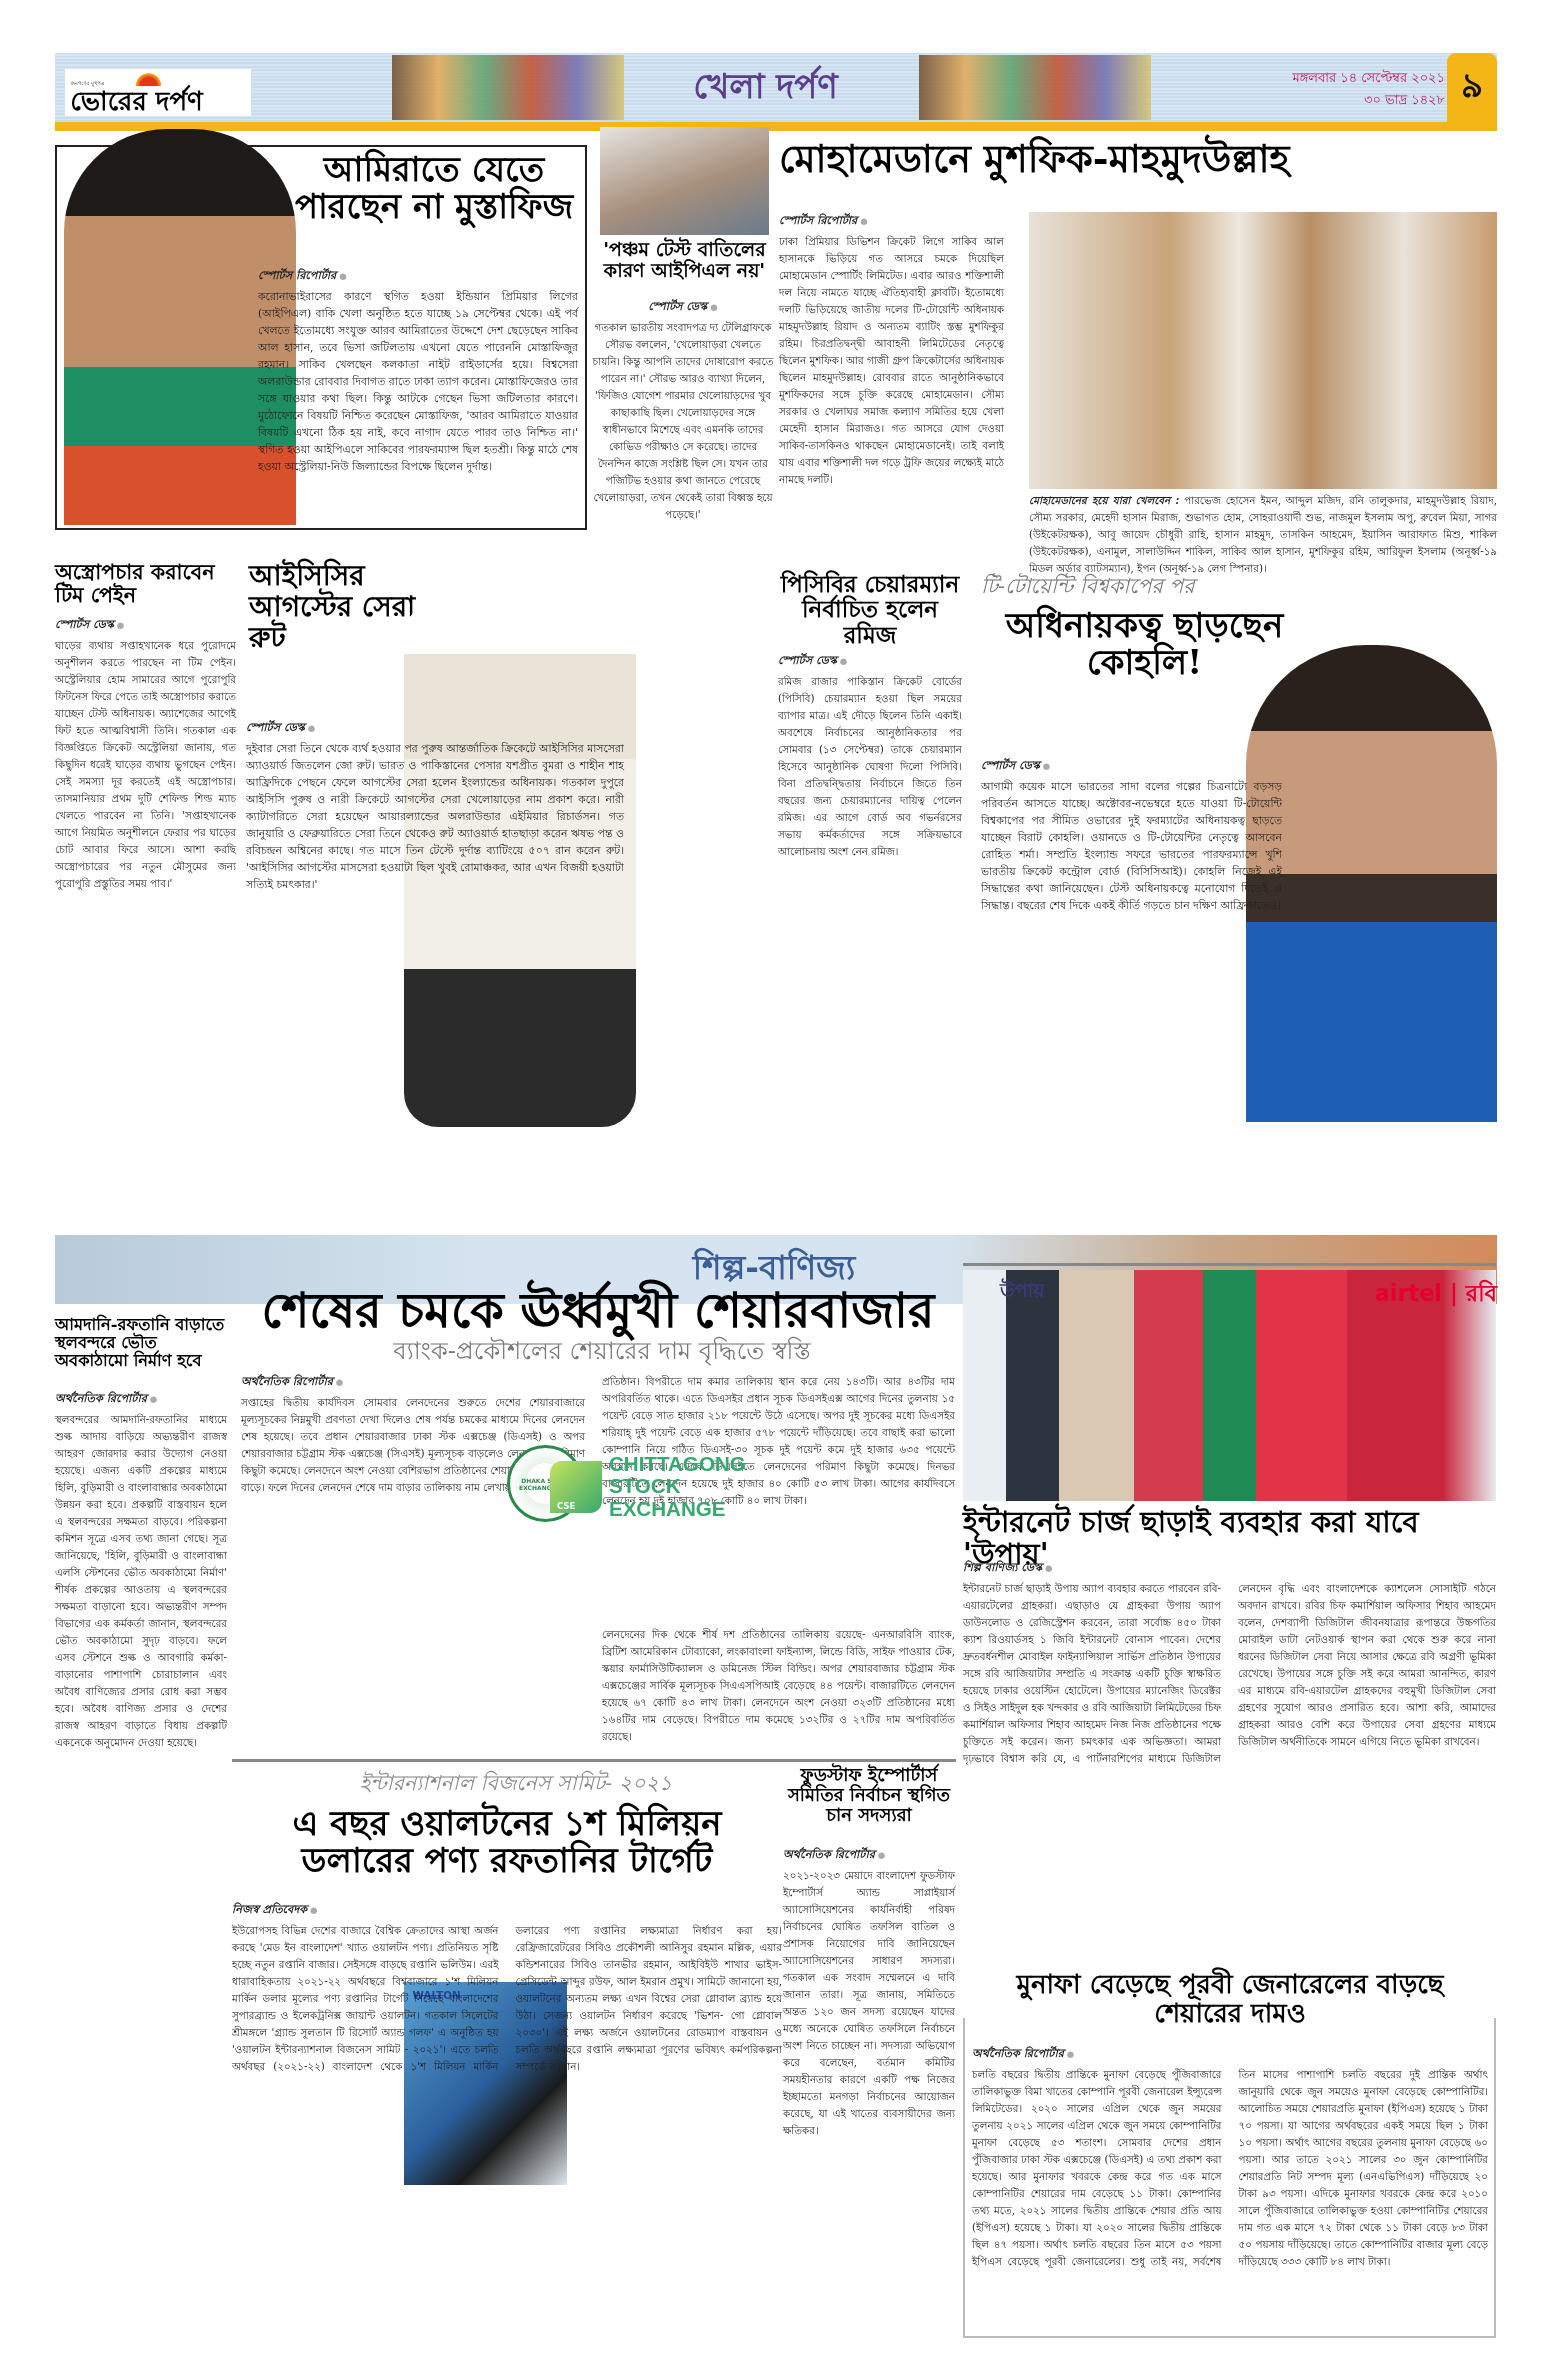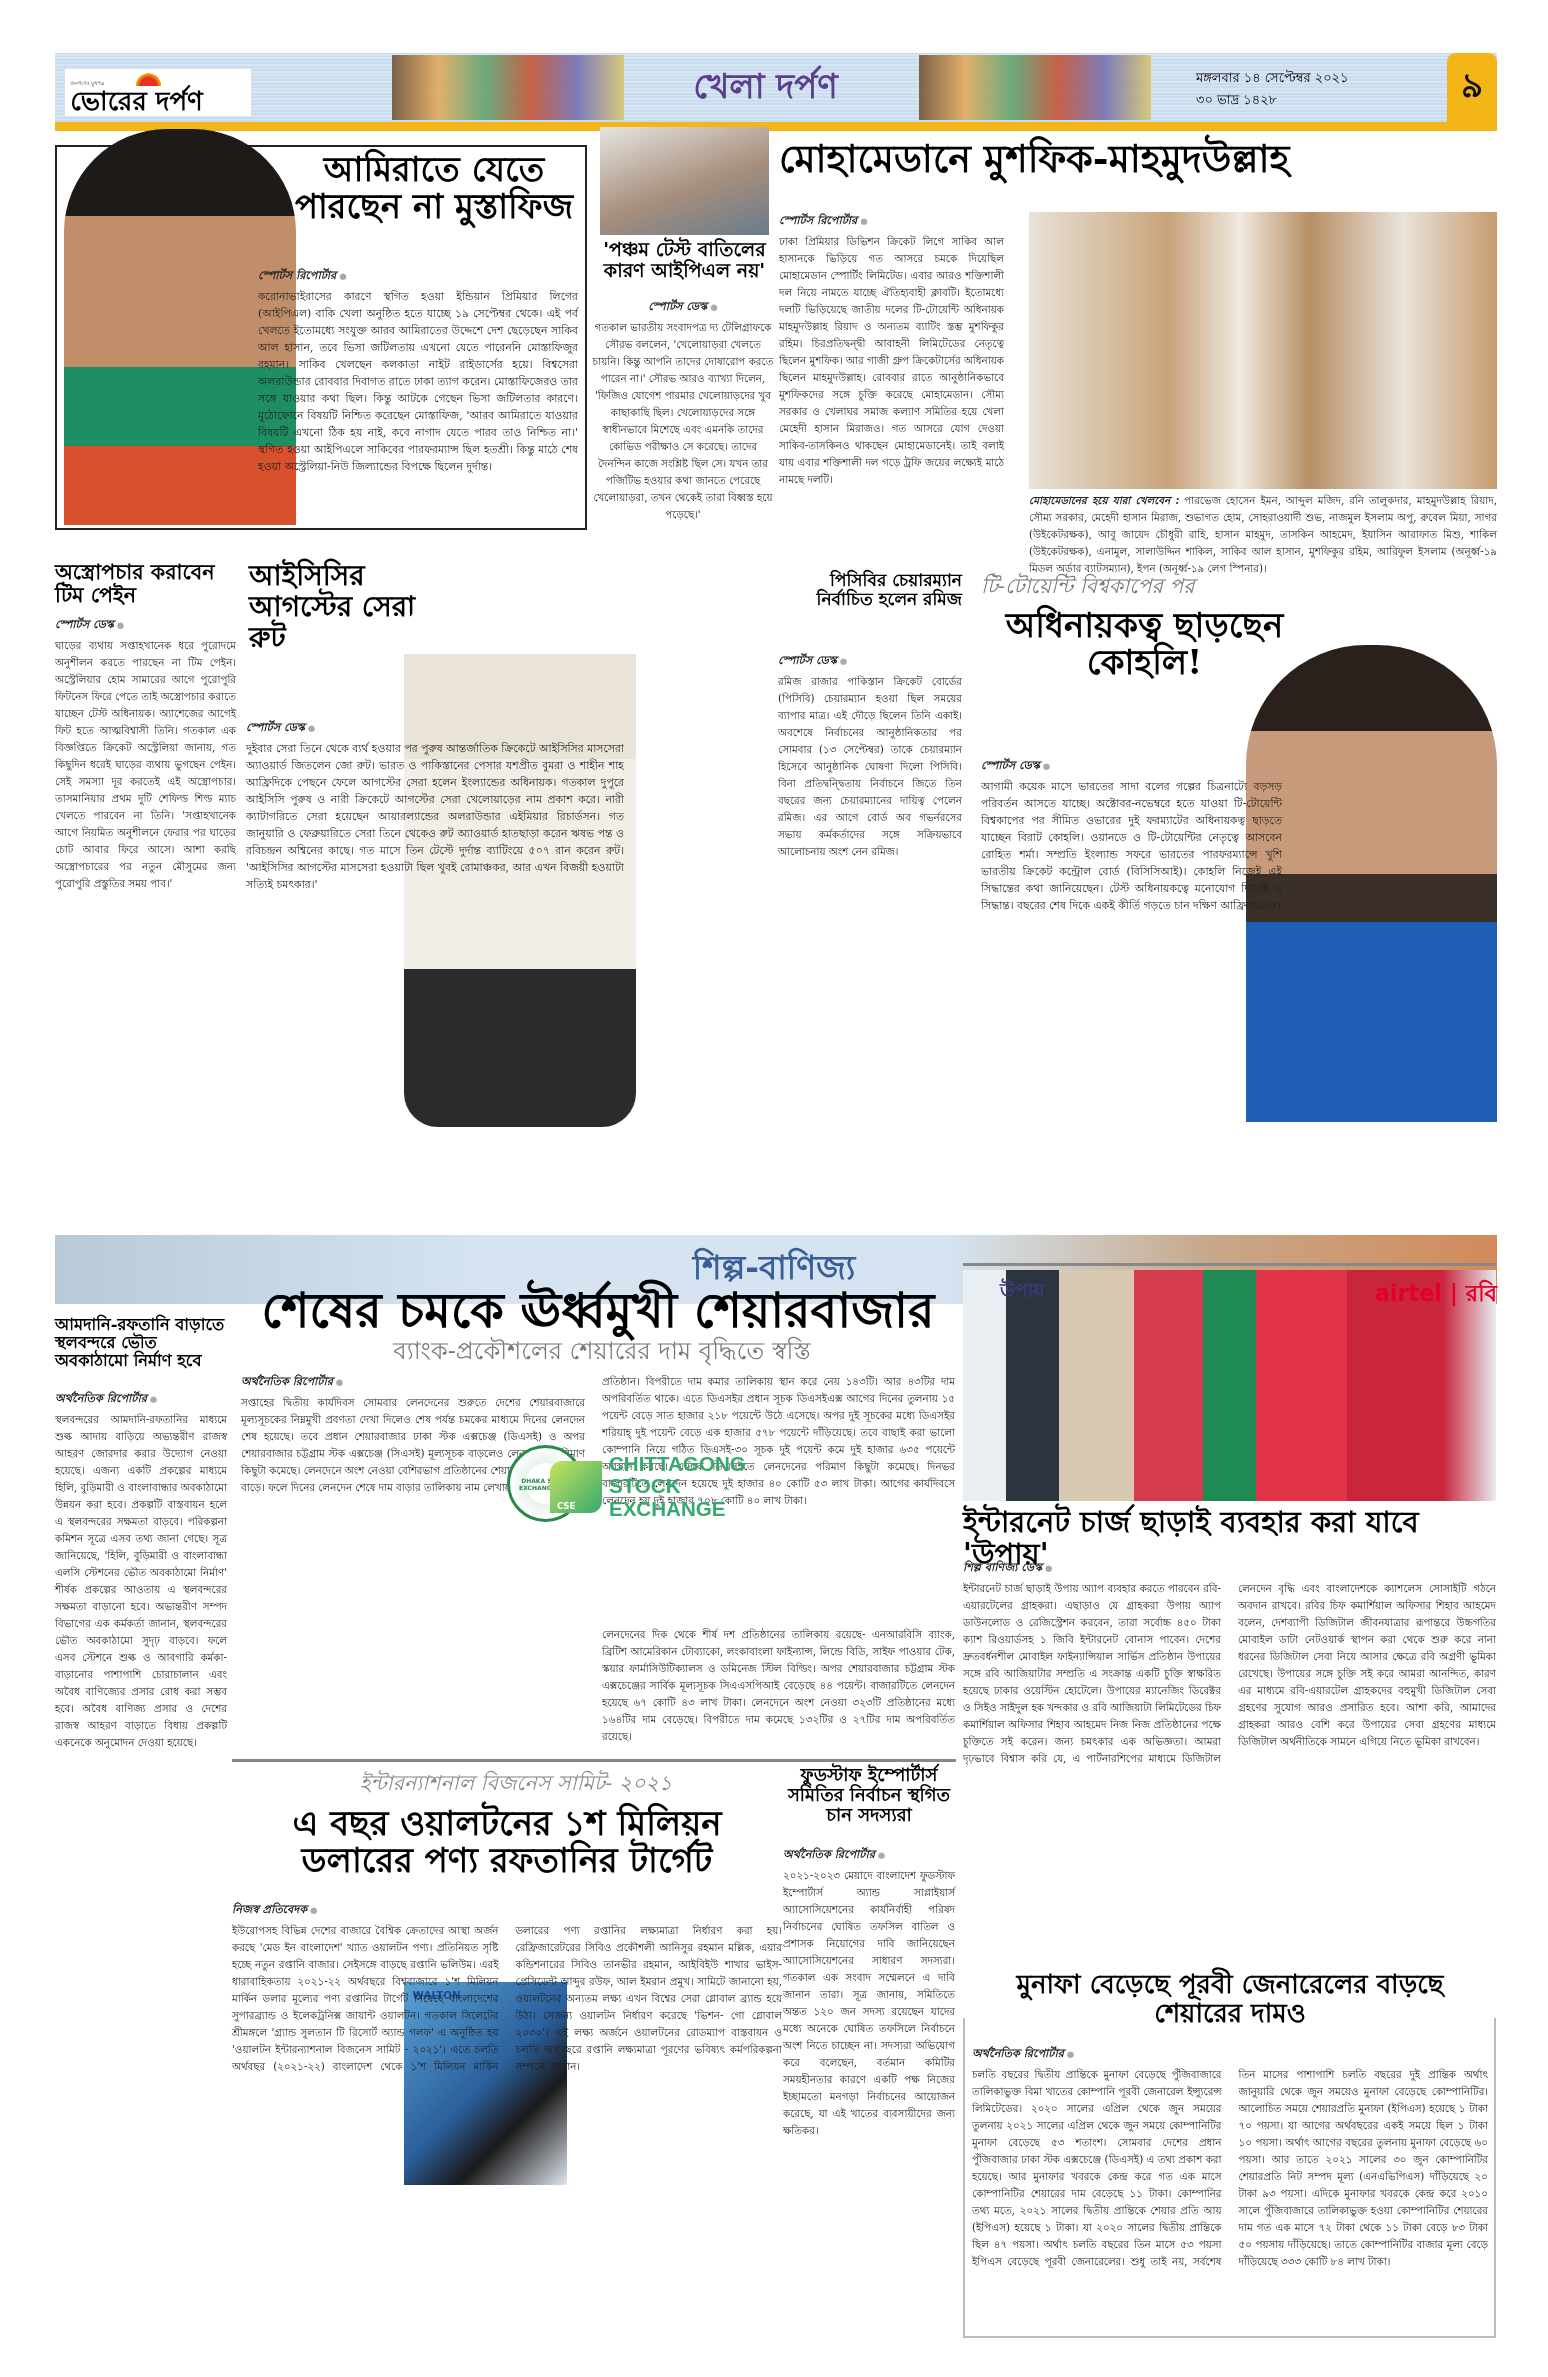--- a/index.html
+++ b/index.html
@@ -14,21 +14,21 @@
 
   
   .masthead { left: 55px; top: 53px; width: 1442px; height: 69px; background: repeating-linear-gradient(0deg,#c9dced 0 1.7px,#d7e6f2 1.7px 3.4px); }
   .yellow-bar { left: 55px; top: 122px; width: 1442px; height: 8.6px; background: #f3b616; }
   .logo { left: 65px; top: 69px; width: 186px; height: 47px; background: #fff; display: flex; flex-direction: column; justify-content: flex-end; padding: 1.7px 5.2px; }
   .logo-tag { font-size: 5.2px; color: #333; }
   .logo-name { font-family: "DejaVu Serif", serif; font-weight: bold; font-size: 26px; color: #000; line-height: 1; }
   .logo-sun { position: absolute; left: 69px; top: 1.7px; width: 29px; height: 15.5px; background: radial-gradient(circle at 50% 100%,#e8341c 40%,#f7b11b 60%,transparent 62%); }
   .banner-img { top: 55px; width: 232px; height: 65px; background: linear-gradient(90deg,#6d4b2c,#e4a853,#5aa06a,#c34b2a,#6f6ab0,#d8c46a); opacity: .85; }
   .section-title { left: 628px; top: 60px; width: 275px; height: 52px; font-family: "DejaVu Serif", serif; font-weight: bold; font-size: 34px; color: #5b3f8c; text-align: center; }
-  .date-box { left: 1196px; top: 67px; width: 249px; height: 52px; font-family: "DejaVu Serif", serif; font-size: 13px; color: #000000; line-height: 22.4px; }
+  .date-box { left: 1196px; top: 67px; width: 249px; height: 52px; text-align: right; font-family: "DejaVu Serif", serif; font-size: 13px; color: #be185d; line-height: 22.4px; }
   .page-num { left: 1447px; top: 53px; width: 50px; height: 69px; background: #f3b616; border-radius: 8.6px 8.6px 0 0; font-family: "DejaVu Serif", serif; font-weight: bold; font-size: 34px; color: #111; display: flex; align-items: center; justify-content: center; }
 
   
   .box1 { left: 55px; top: 145px; width: 532px; height: 385px; border: 2.6px solid #222; }
   .sec-band { left: 55px; top: 1235px; width: 1442px; height: 69px; background: linear-gradient(90deg,#b8c9d8,#d5e4f0 30%,#d5e4f0 62%,#c7a88a 80%,#d38a5a); }
   .sec-band-title { left: 628px; top: 1242px; width: 292px; height: 52px; font-family: "DejaVu Serif", serif; font-weight: bold; font-size: 33px; color: #3a5e96; text-align: center; }
 
   .airtel-box { left: 963px; top: 1263px; width: 533px; height: 234px; border-top: 3.4px solid #888; }
   .airtel-logo { font-family: "DejaVu Sans", sans-serif; font-weight: bold; font-size: 22.4px; color: #e4002b; }
   .upay-logo { font-family: "DejaVu Serif", serif; font-weight: bold; font-size: 19px; color: #3a3a78; margin-left: 30px; }
@@ -89,21 +89,21 @@
   <div class="txt" style="font-size:10.3px;line-height:17px;">ঘাড়ের ব্যথায় সপ্তাহখানেক ধরে পুরোদমে অনুশীলন করতে পারছেন না টিম পেইন। অস্ট্রেলিয়ার হোম সামারের আগে পুরোপুরি ফিটনেস ফিরে পেতে তাই অস্ত্রোপচার করাতে যাচ্ছেন টেস্ট অধিনায়ক। অ্যাশেজের আগেই ফিট হতে আত্মবিশ্বাসী তিনি। গতকাল এক বিজ্ঞপ্তিতে ক্রিকেট অস্ট্রেলিয়া জানায়, গত কিছুদিন ধরেই ঘাড়ের ব্যথায় ভুগছেন পেইন। সেই সমস্যা দূর করতেই এই অস্ত্রোপচার। তাসমানিয়ার প্রথম দুটি শেফিল্ড শিল্ড ম্যাচ খেলতে পারবেন না তিনি। 'সপ্তাহখানেক আগে নিয়মিত অনুশীলনে ফেরার পর ঘাড়ের চোট আবার ফিরে আসে। আশা করছি অস্ত্রোপচারের পর নতুন মৌসুমের জন্য পুরোপুরি প্রস্তুতির সময় পাব।'</div>
 </div>
 
 <div class="abs headline" style="left:249px;top:561px;width:172px;font-size:28px;">আইসিসির আগস্টের সেরা রুট</div>
 <div class="abs photo" style="left:404px;top:602px;width:232px;height:525px;background:linear-gradient(180deg,#fff 0 10%,#e9e3d8 10% 30%,#f2efe8 30% 70%,#2b2b2b 70% 100%);border-radius:34px;"></div>
 <div class="abs" style="left:246px;top:719px;width:378px;">
   <span class="byline">স্পোর্টস ডেস্ক</span>
   <div class="txt" style="font-size:10.8px;line-height:17px;">দুইবার সেরা তিনে থেকে ব্যর্থ হওয়ার পর পুরুষ আন্তর্জাতিক ক্রিকেটে আইসিসির মাসসেরা অ্যাওয়ার্ড জিতলেন জো রুট। ভারত ও পাকিস্তানের পেসার যশপ্রীত বুমরা ও শাহীন শাহ আফ্রিদিকে পেছনে ফেলে আগস্টের সেরা হলেন ইংল্যান্ডের অধিনায়ক। গতকাল দুপুরে আইসিসি পুরুষ ও নারী ক্রিকেটে আগস্টের সেরা খেলোয়াড়ের নাম প্রকাশ করে। নারী ক্যাটাগরিতে সেরা হয়েছেন আয়ারল্যান্ডের অলরাউন্ডার এইমিয়ার রিচার্ডসন। গত জানুয়ারি ও ফেব্রুয়ারিতে সেরা তিনে থেকেও রুট অ্যাওয়ার্ড হাতছাড়া করেন ঋষভ পন্ত ও রবিচন্দ্রন অশ্বিনের কাছে। গত মাসে তিন টেস্টে দুর্দান্ত ব্যাটিংয়ে ৫০৭ রান করেন রুট। 'আইসিসির আগস্টের মাসসেরা হওয়াটা ছিল খুবই রোমাঞ্চকর, আর এখন বিজয়ী হওয়াটা সত্যিই চমৎকার।'</div>
 </div>
 
-<div class="abs headline" style="left:778px;top:571px;width:184px;font-size:17px;text-align:right;">পিসিবির চেয়ারম্যান নির্বাচিত হলেন রমিজ</div>
+<div class="abs headline" style="left:778px;top:571px;width:184px;font-size:23px;text-align:center;">পিসিবির চেয়ারম্যান নির্বাচিত হলেন রমিজ</div>
 <div class="abs" style="left:778px;top:652px;width:184px;">
   <span class="byline">স্পোর্টস ডেস্ক</span>
   <div class="txt" style="font-size:10.3px;line-height:17px;">রমিজ রাজার পাকিস্তান ক্রিকেট বোর্ডের (পিসিবি) চেয়ারম্যান হওয়া ছিল সময়ের ব্যাপার মাত্র। এই দৌড়ে ছিলেন তিনি একাই। অবশেষে নির্বাচনের আনুষ্ঠানিকতার পর সোমবার (১৩ সেপ্টেম্বর) তাকে চেয়ারম্যান হিসেবে আনুষ্ঠানিক ঘোষণা দিলো পিসিবি। বিনা প্রতিদ্বন্দ্বিতায় নির্বাচনে জিতে তিন বছরের জন্য চেয়ারম্যানের দায়িত্ব পেলেন রমিজ। এর আগে বোর্ড অব গভর্নরসের সভায় কর্মকর্তাদের সঙ্গে সক্রিয়ভাবে আলোচনায় অংশ নেন রমিজ।</div>
 </div>
 
 <div class="abs headline" style="left:981px;top:575px;width:378px;font-size:20.6px;color:#777;font-style:italic;font-weight:normal;">টি-টোয়েন্টি বিশ্বকাপের পর</div>
 <div class="abs headline" style="left:981px;top:607px;width:327px;font-size:34px;text-align:center;">অধিনায়কত্ব ছাড়ছেন কোহলি!</div>
 <div class="abs photo" style="left:1246px;top:645px;width:251px;height:477px;border-radius:120px 120px 0 0;background:linear-gradient(180deg,#2a211c 0 18%,#c69a7a 18% 48%,#3b2f29 48% 58%,#1f5fb6 58%);"></div>
 <div class="abs" style="left:981px;top:757px;width:301px;">
   <span class="byline">স্পোর্টস ডেস্ক</span>

